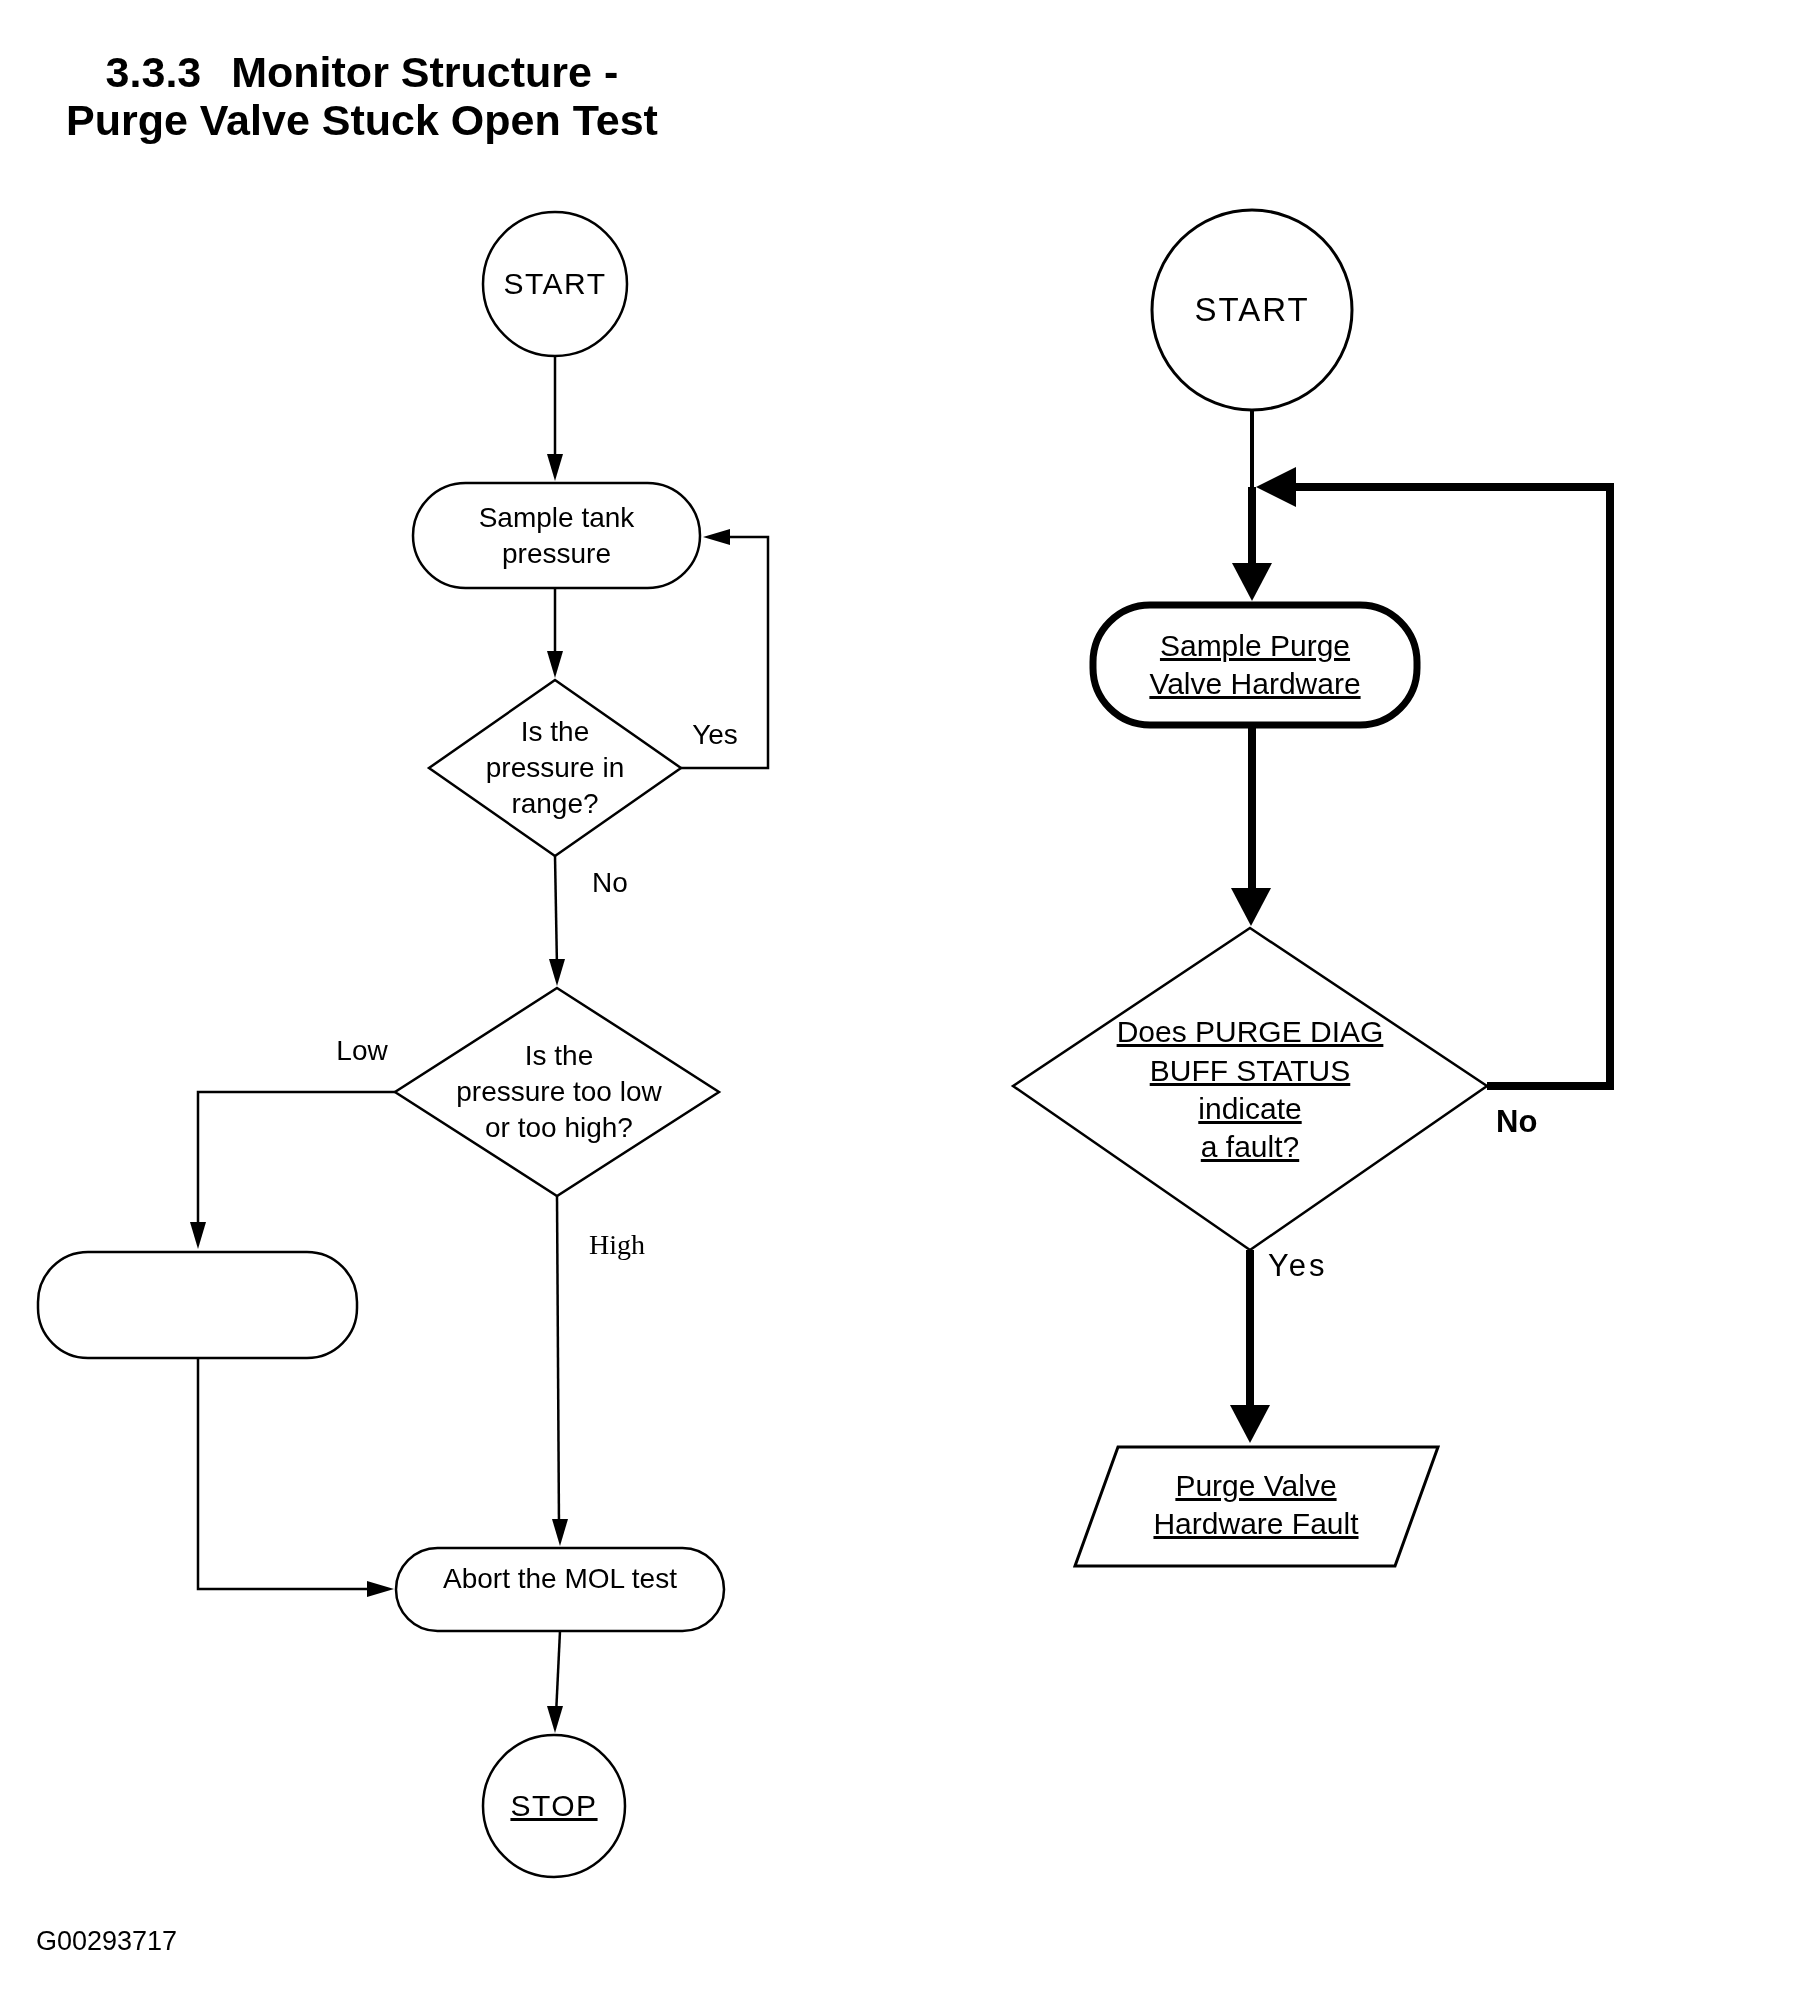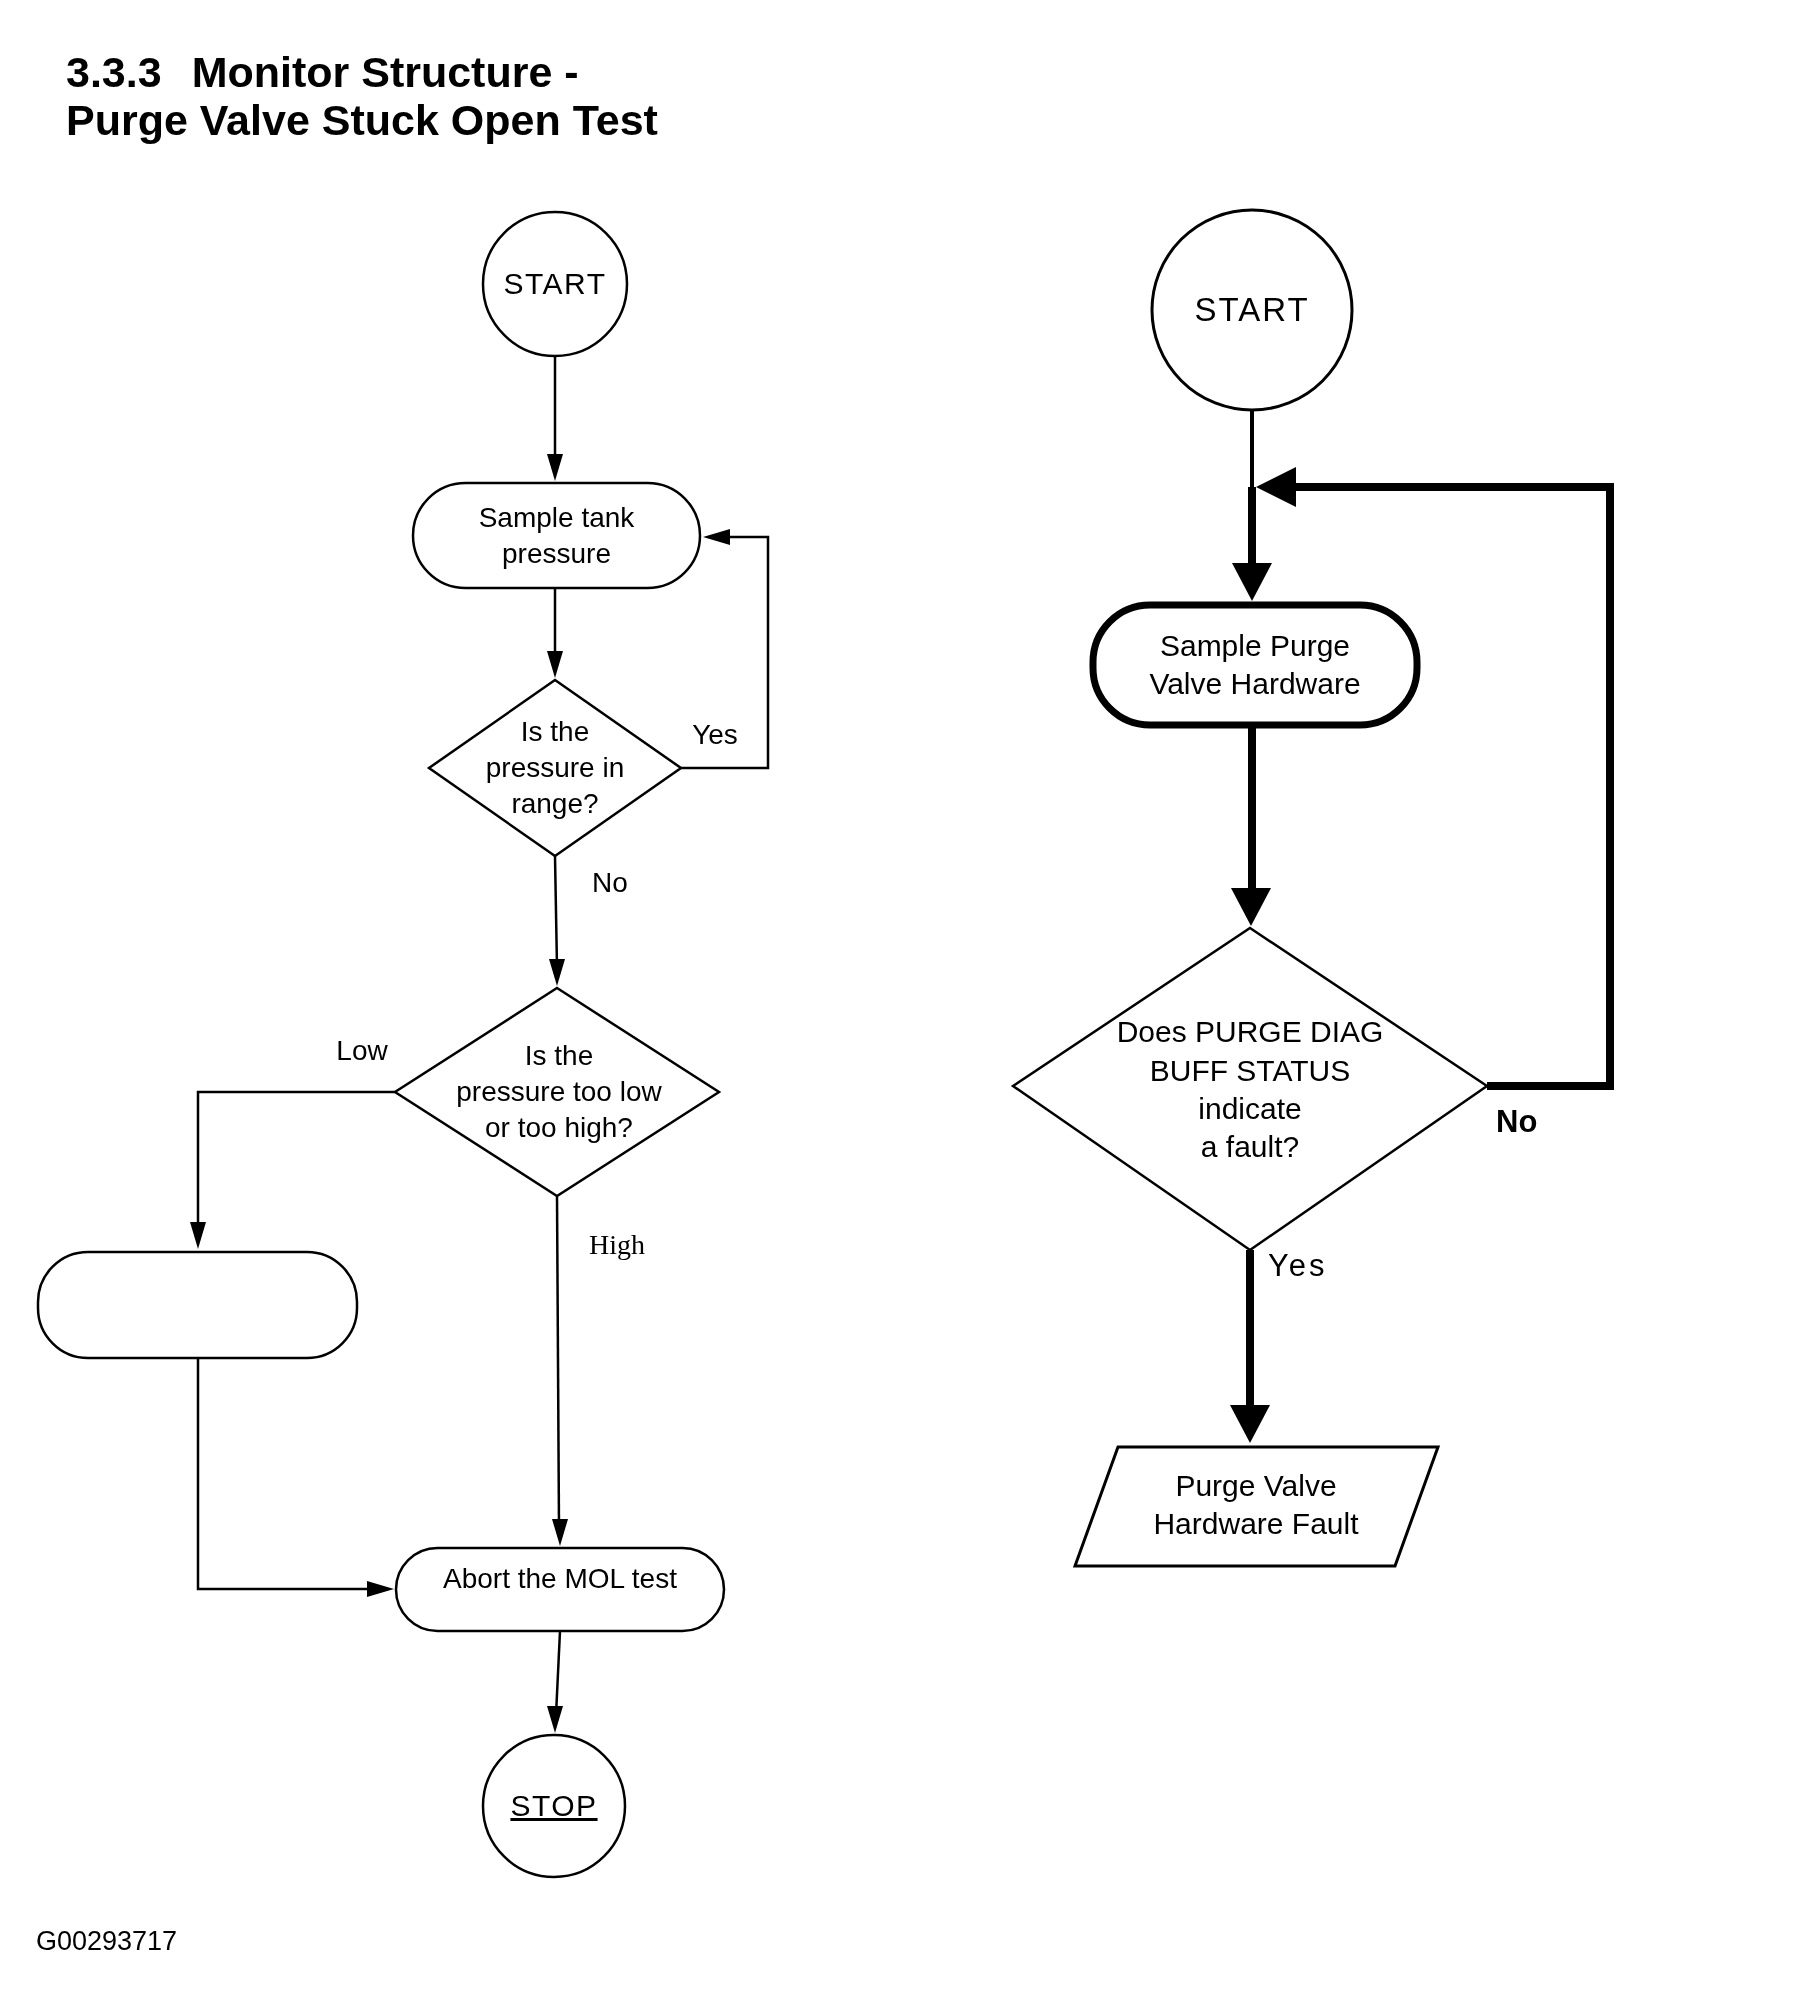--- a/index.html
+++ b/index.html
@@ -36,24 +36,25 @@
     white-space: pre-line;
     line-height: 1.28;
     color: #000;
   }
   .chart-title {
     position: absolute;
     font-weight: bold;
     font-size: 43px;
     line-height: 48px;
     white-space: nowrap;
+    text-align: center;
   }
   .chart-title .tnum { display: inline-block; margin-right: 30px; }
   .node-text   { font-size: 28px; }
-  .node-text-r { font-size: 30px; }
+  .node-text-r { font-size: 30px; text-decoration: underline; }
   .terminator-label   { font-size: 30px; letter-spacing: 1.5px; }
   .terminator-label-r { font-size: 33px; letter-spacing: 2px; }
   .edge-label   { font-size: 28px; }
   .edge-label-r { font-size: 31px; }
   .bold { font-weight: bold; }
   .spaced { letter-spacing: 3px; }
   .figure-code {
     position: absolute;
     left: 36px; top: 1886px;
     font-size: 27px;

